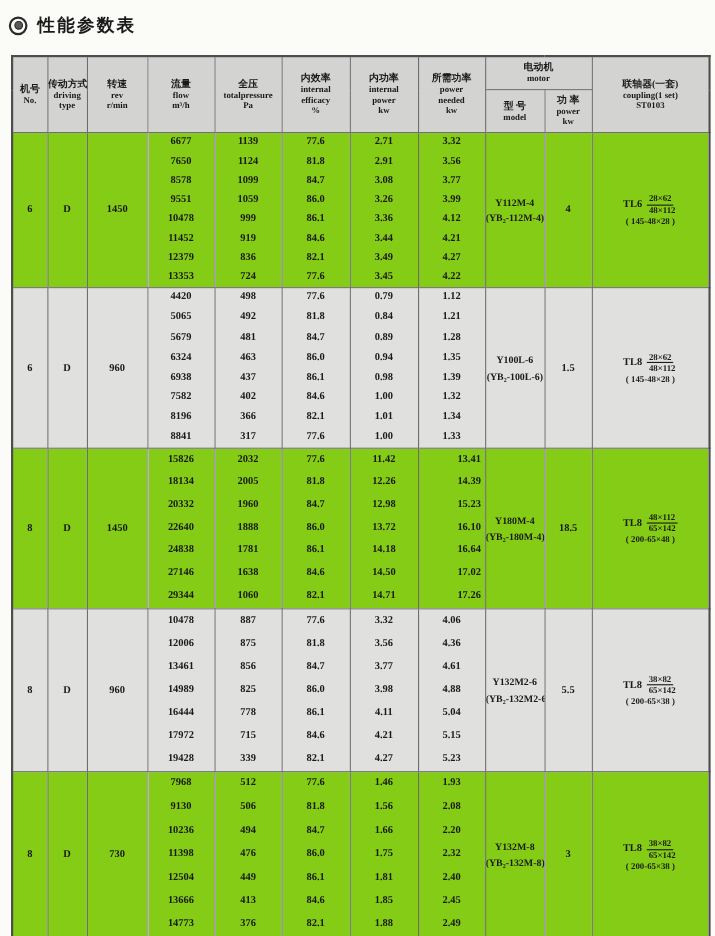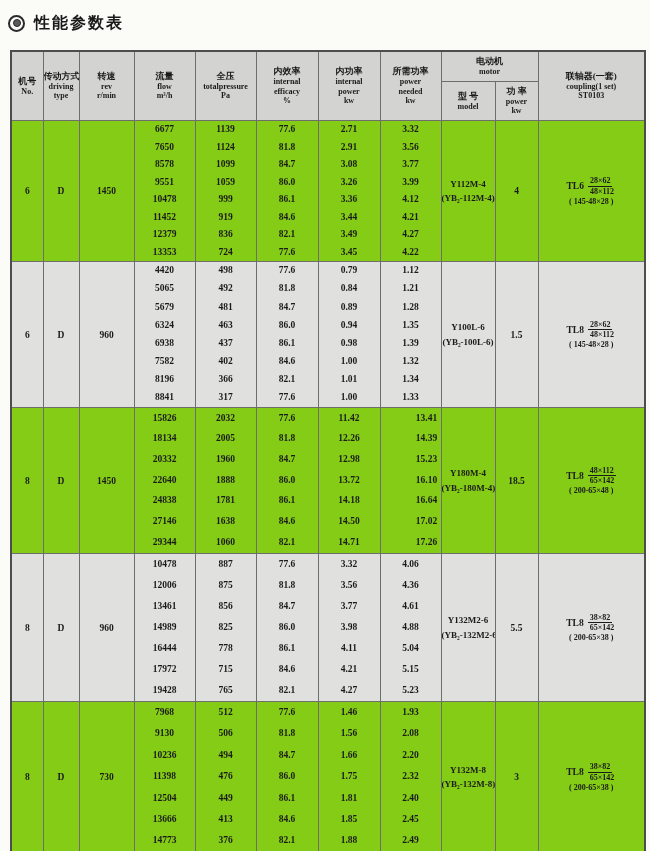--- a/index.html
+++ b/index.html
@@ -411,21 +411,21 @@
               </div>
             </td>
       <td>
               <div class="stack" style="height: 147px;">
                 <span>887</span>
                 <span>875</span>
                 <span>856</span>
                 <span>825</span>
                 <span>778</span>
                 <span>715</span>
-                <span>765</span>
+                <span>339</span>
               </div>
             </td>
       <td>
               <div class="stack" style="height: 147px;">
                 <span>77.6</span>
                 <span>81.8</span>
                 <span>84.7</span>
                 <span>86.0</span>
                 <span>86.1</span>
                 <span>84.6</span>

